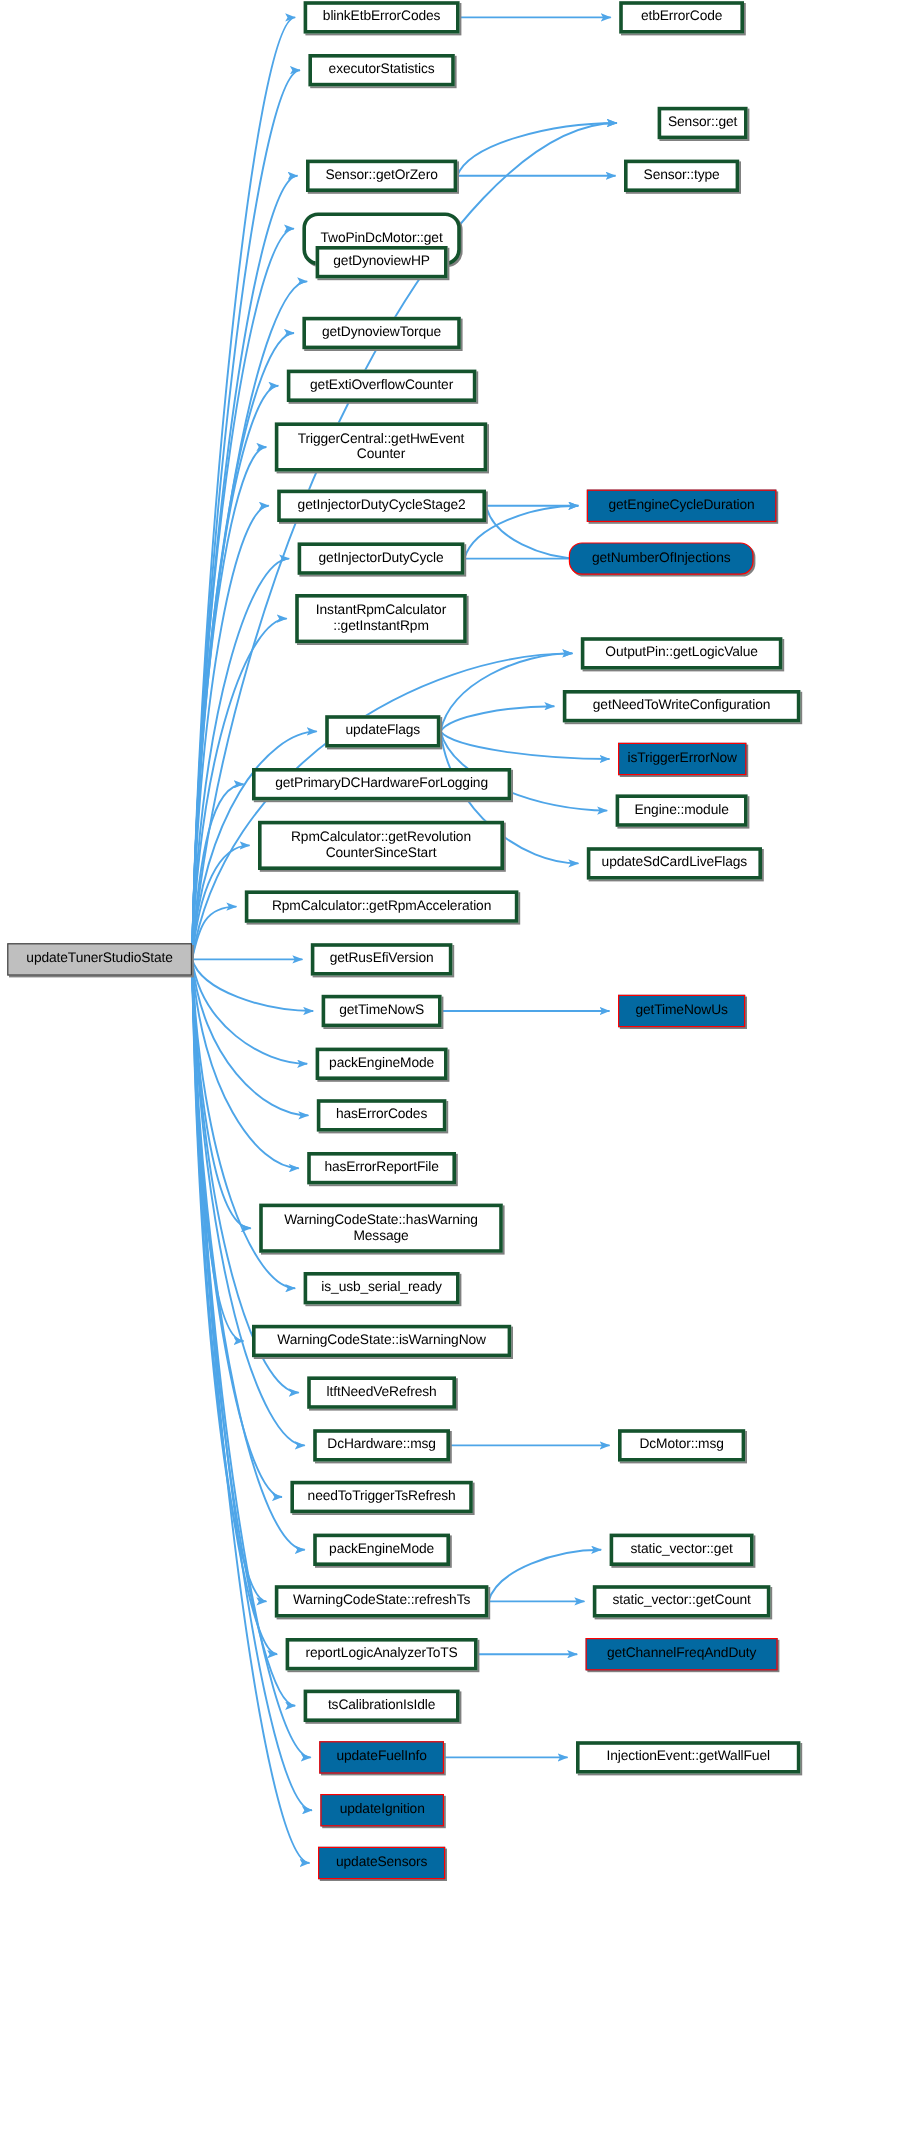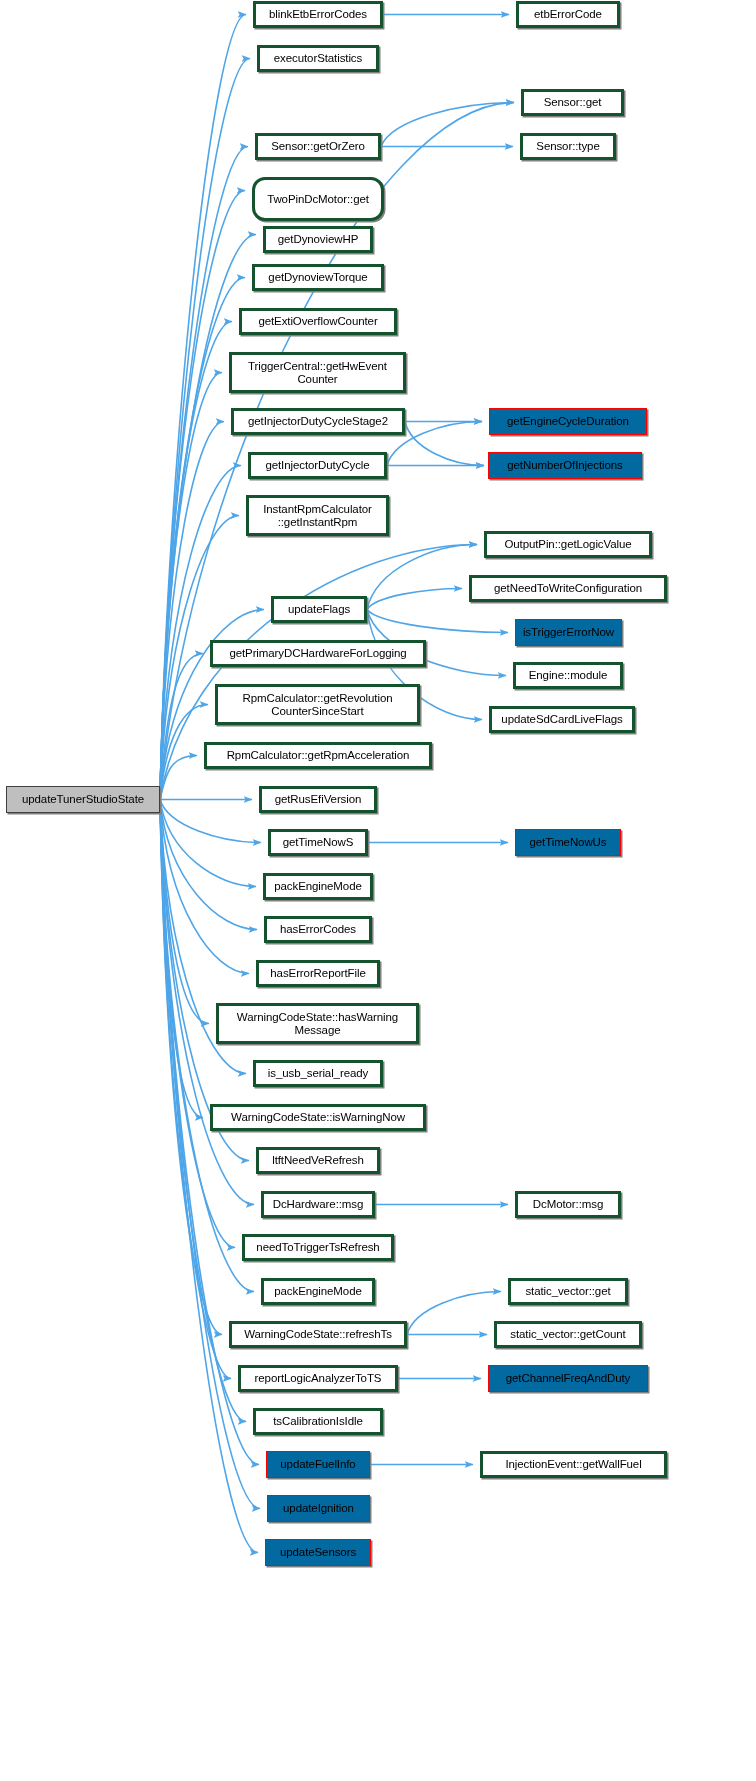--- a/index.html
+++ b/index.html
@@ -120,21 +120,21 @@
         <path d="M398,1378.5 C427.05,1378.5 451.95,1378.5 481,1378.5" fill="none" stroke="#4ea5e8" stroke-width="1.6" marker-end="url(#arrow)"></path>
         <path d="M370,1464.5 C406.05,1464.5 436.95,1464.5 473,1464.5" fill="none" stroke="#4ea5e8" stroke-width="1.6" marker-end="url(#arrow)"></path>
       </g>
   </svg>
   <div id="nodes-group">
       <div class="node root" style="left: 6px; top: 786px; width: 154px; height: 27px;"><span class="node-label">updateTunerStudioState</span></div>
       <div class="node" style="left: 253px; top: 1px; width: 130px; height: 27px;"><span class="node-label">blinkEtbErrorCodes</span></div>
       <div class="node" style="left: 257px; top: 45px; width: 122px; height: 27px;"><span class="node-label">executorStatistics</span></div>
       <div class="node" style="left: 255px; top: 133px; width: 126px; height: 27px;"><span class="node-label">Sensor::getOrZero</span></div>
       <div class="node" style="left: 252px; top: 177px; width: 132px; height: 44px; border-radius: 13px;"><span class="node-label">TwoPinDcMotor::get</span></div>
-      <div class="node" style="left: 263px; top: 226px; width: 110px; height: 27px;"><span class="node-label">getDynoviewHP</span></div>
+      <div class="node" style="left: 263px; top: 205px; width: 110px; height: 27px;"><span class="node-label">getDynoviewHP</span></div>
       <div class="node" style="left: 252px; top: 264px; width: 132px; height: 27px;"><span class="node-label">getDynoviewTorque</span></div>
       <div class="node" style="left: 239px; top: 308px; width: 158px; height: 27px;"><span class="node-label">getExtiOverflowCounter</span></div>
       <div class="node" style="left: 229px; top: 352px; width: 177px; height: 41px;"><span class="node-label">TriggerCentral::getHwEvent
 Counter</span></div>
       <div class="node" style="left: 231px; top: 408px; width: 174px; height: 27px;"><span class="node-label">getInjectorDutyCycleStage2</span></div>
       <div class="node" style="left: 248px; top: 452px; width: 139px; height: 27px;"><span class="node-label">getInjectorDutyCycle</span></div>
       <div class="node" style="left: 246px; top: 495px; width: 143px; height: 41px;"><span class="node-label">InstantRpmCalculator
 ::getInstantRpm</span></div>
       <div class="node" style="left: 271px; top: 596px; width: 96px; height: 27px;"><span class="node-label">updateFlags</span></div>
       <div class="node" style="left: 210px; top: 640px; width: 216px; height: 27px;"><span class="node-label">getPrimaryDCHardwareForLogging</span></div>
@@ -154,24 +154,24 @@
       <div class="node" style="left: 261px; top: 1191px; width: 114px; height: 27px;"><span class="node-label">DcHardware::msg</span></div>
       <div class="node" style="left: 242px; top: 1234px; width: 152px; height: 27px;"><span class="node-label">needToTriggerTsRefresh</span></div>
       <div class="node" style="left: 261px; top: 1278px; width: 114px; height: 27px;"><span class="node-label">packEngineMode</span></div>
       <div class="node" style="left: 229px; top: 1321px; width: 178px; height: 27px;"><span class="node-label">WarningCodeState::refreshTs</span></div>
       <div class="node" style="left: 238px; top: 1365px; width: 160px; height: 27px;"><span class="node-label">reportLogicAnalyzerToTS</span></div>
       <div class="node" style="left: 253px; top: 1408px; width: 130px; height: 27px;"><span class="node-label">tsCalibrationIsIdle</span></div>
       <div class="node hot" style="left: 266px; top: 1451px; width: 104px; height: 27px;"><span class="node-label">updateFuelInfo</span></div>
       <div class="node hot" style="left: 267px; top: 1495px; width: 103px; height: 27px;"><span class="node-label">updateIgnition</span></div>
       <div class="node hot" style="left: 265px; top: 1539px; width: 106px; height: 27px;"><span class="node-label">updateSensors</span></div>
       <div class="node" style="left: 516px; top: 1px; width: 104px; height: 27px;"><span class="node-label">etbErrorCode</span></div>
-      <div class="node" style="left: 521px; top: 89px; width: 103px; height: 27px;"><span class="node-label">Sensor::get</span></div>
+      <div class="node" style="left: 548px; top: 89px; width: 75px; height: 27px;"><span class="node-label">Sensor::get</span></div>
       <div class="node" style="left: 520px; top: 133px; width: 96px; height: 27px;"><span class="node-label">Sensor::type</span></div>
       <div class="node hot" style="left: 489px; top: 408px; width: 158px; height: 27px;"><span class="node-label">getEngineCycleDuration</span></div>
-      <div class="node hot" style="left: 488px; top: 452px; width: 154px; height: 27px;"><span class="node-label">getNumberOfInjections</span></div>
+      <div class="node hot" style="left: 474px; top: 452px; width: 154px; height: 27px; border-radius: 11px;"><span class="node-label">getNumberOfInjections</span></div>
       <div class="node" style="left: 484px; top: 531px; width: 168px; height: 27px;"><span class="node-label">OutputPin::getLogicValue</span></div>
       <div class="node" style="left: 469px; top: 575px; width: 198px; height: 27px;"><span class="node-label">getNeedToWriteConfiguration</span></div>
       <div class="node hot" style="left: 515px; top: 619px; width: 107px; height: 27px;"><span class="node-label">isTriggerErrorNow</span></div>
       <div class="node" style="left: 513px; top: 662px; width: 110px; height: 27px;"><span class="node-label">Engine::module</span></div>
       <div class="node" style="left: 489px; top: 706px; width: 146px; height: 27px;"><span class="node-label">updateSdCardLiveFlags</span></div>
       <div class="node hot" style="left: 515px; top: 829px; width: 106px; height: 27px;"><span class="node-label">getTimeNowUs</span></div>
       <div class="node" style="left: 515px; top: 1191px; width: 106px; height: 27px;"><span class="node-label">DcMotor::msg</span></div>
       <div class="node" style="left: 508px; top: 1278px; width: 120px; height: 27px;"><span class="node-label">static_vector::get</span></div>
       <div class="node" style="left: 494px; top: 1321px; width: 148px; height: 27px;"><span class="node-label">static_vector::getCount</span></div>
       <div class="node hot" style="left: 488px; top: 1365px; width: 160px; height: 27px;"><span class="node-label">getChannelFreqAndDuty</span></div>

